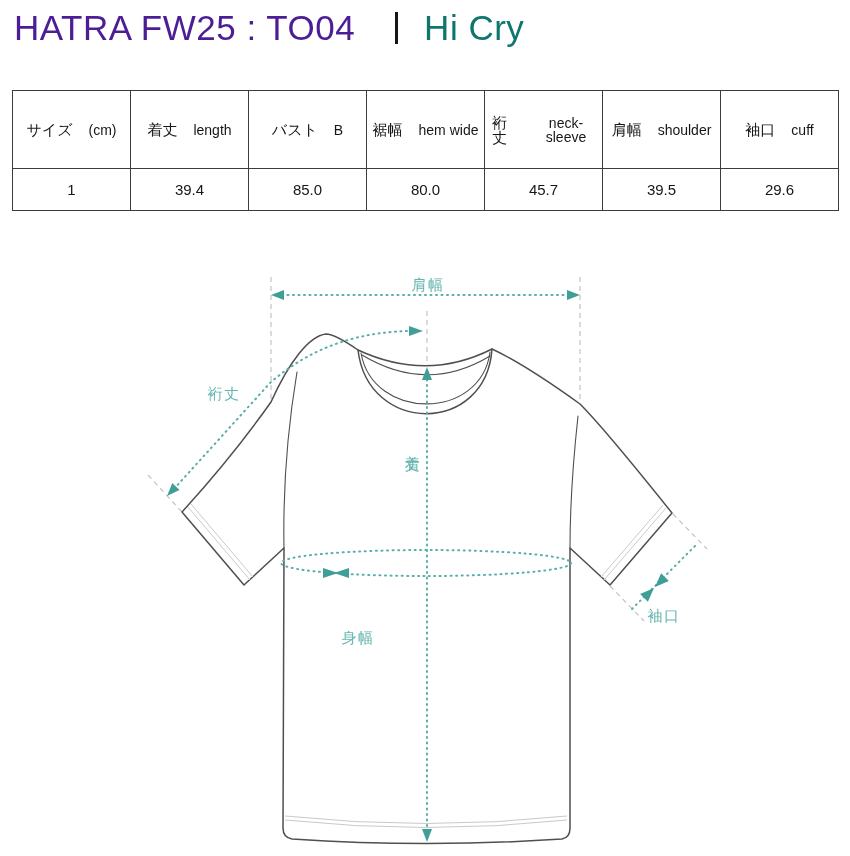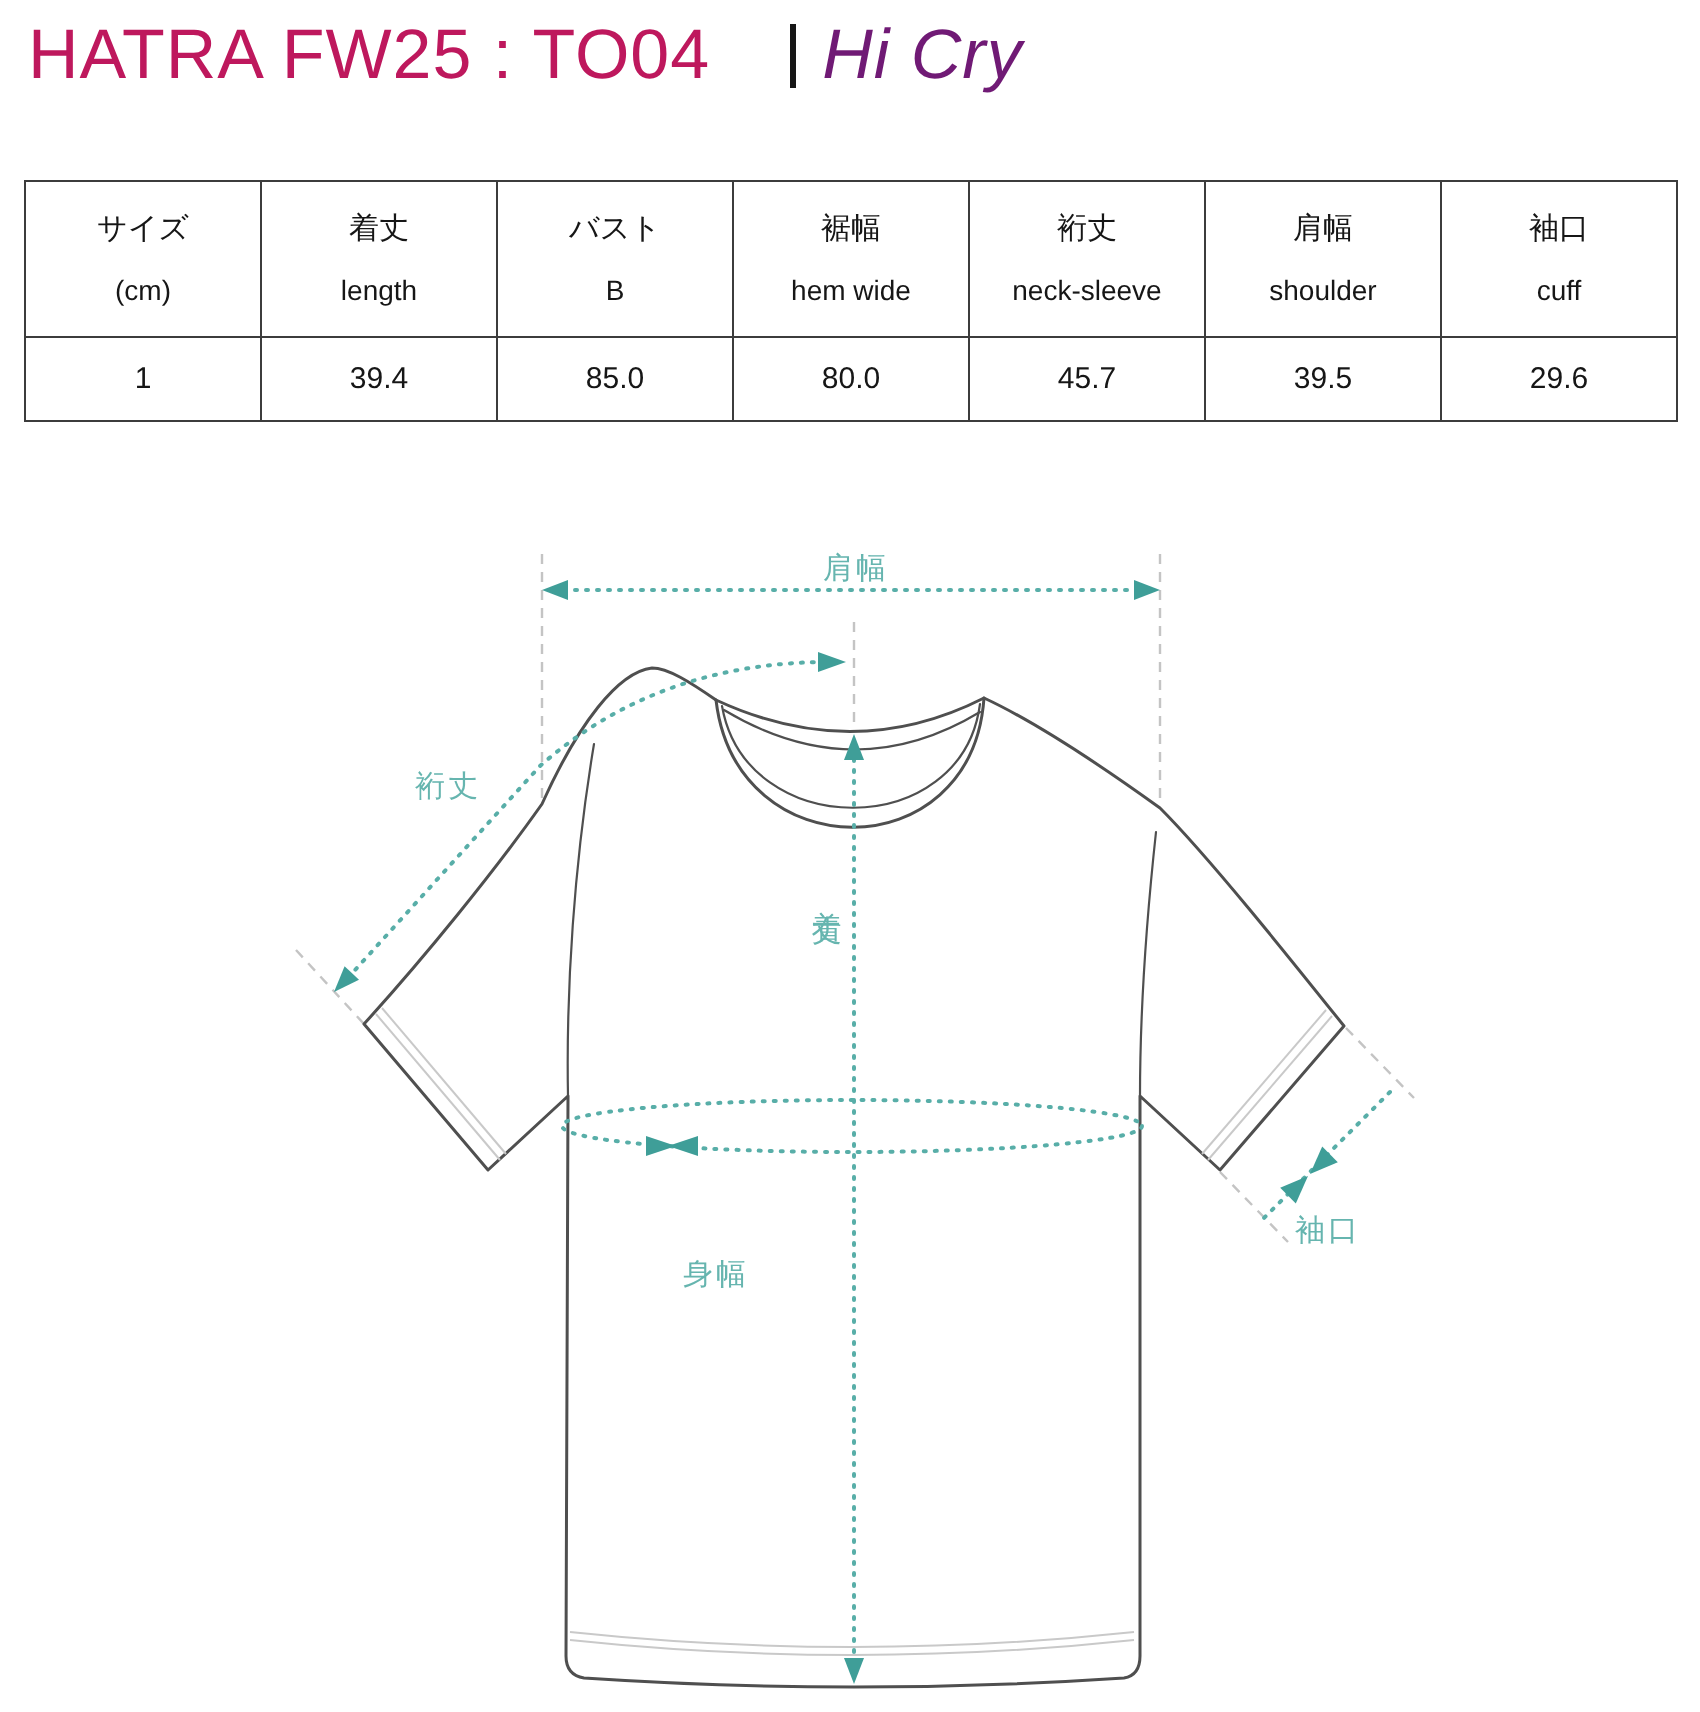--- a/index.html
+++ b/index.html
@@ -1,33 +1,33 @@
 <!DOCTYPE html>
 <html><head>
 <meta charset="utf-8">
 <style>
   html,body{margin:0;padding:0;background:#ffffff;}
   body{font-family:"Liberation Sans","DejaVu Sans",sans-serif;color:#161616;}
   .page{position:relative;width:850px;height:856px;background:#fff;overflow:hidden;}
 
   
   .title-row{position:absolute;left:14px;top:8px;display:flex;align-items:center;height:40px;}
-  .title-main{font-size:35px;letter-spacing:0.5px;color:#be185d;white-space:pre;}
+  .title-main{font-size:35px;letter-spacing:0.5px;color:#4c1d95;white-space:pre;}
   .title-spacer{width:40px;}
   .title-divider{width:3px;height:32px;background:#161616;}
-  .title-sub{margin-left:13px;font-size:35px;letter-spacing:0.5px;color:#701a75;white-space:pre;font-style:italic;}
+  .title-sub{margin-left:26px;font-size:35px;letter-spacing:0.5px;color:#0f766e;white-space:pre;}
 
   
   table.size-table{position:absolute;left:12px;top:90px;width:827px;border-collapse:collapse;table-layout:fixed;}
   table.size-table,
   table.size-table th,
   table.size-table td{border:1.5px solid #3c3c3c;}
   table.size-table th{height:77px;font-weight:normal;padding:0;vertical-align:middle;}
   table.size-table td{height:41px;text-align:center;font-size:15px;padding:0;}
-  .hcell{display:flex;flex-direction:column;align-items:center;justify-content:center;gap:16px;}
+  .hcell{display:flex;flex-direction:row;align-items:center;justify-content:center;gap:16px;}
   .hcell .jp{font-size:15px;line-height:1;}
   .hcell .en{font-size:14px;line-height:1;}
 
   
   .diagram-svg{position:absolute;left:0;top:0;width:850px;height:856px;pointer-events:none;}
   .dlabel{position:absolute;font-size:15px;letter-spacing:1.5px;color:#66b5af;text-align:center;line-height:1.15;}
   .dlabel.vertical{writing-mode:vertical-rl;text-orientation:upright;letter-spacing:2px;}
 </style>
 </head>
 <body>

